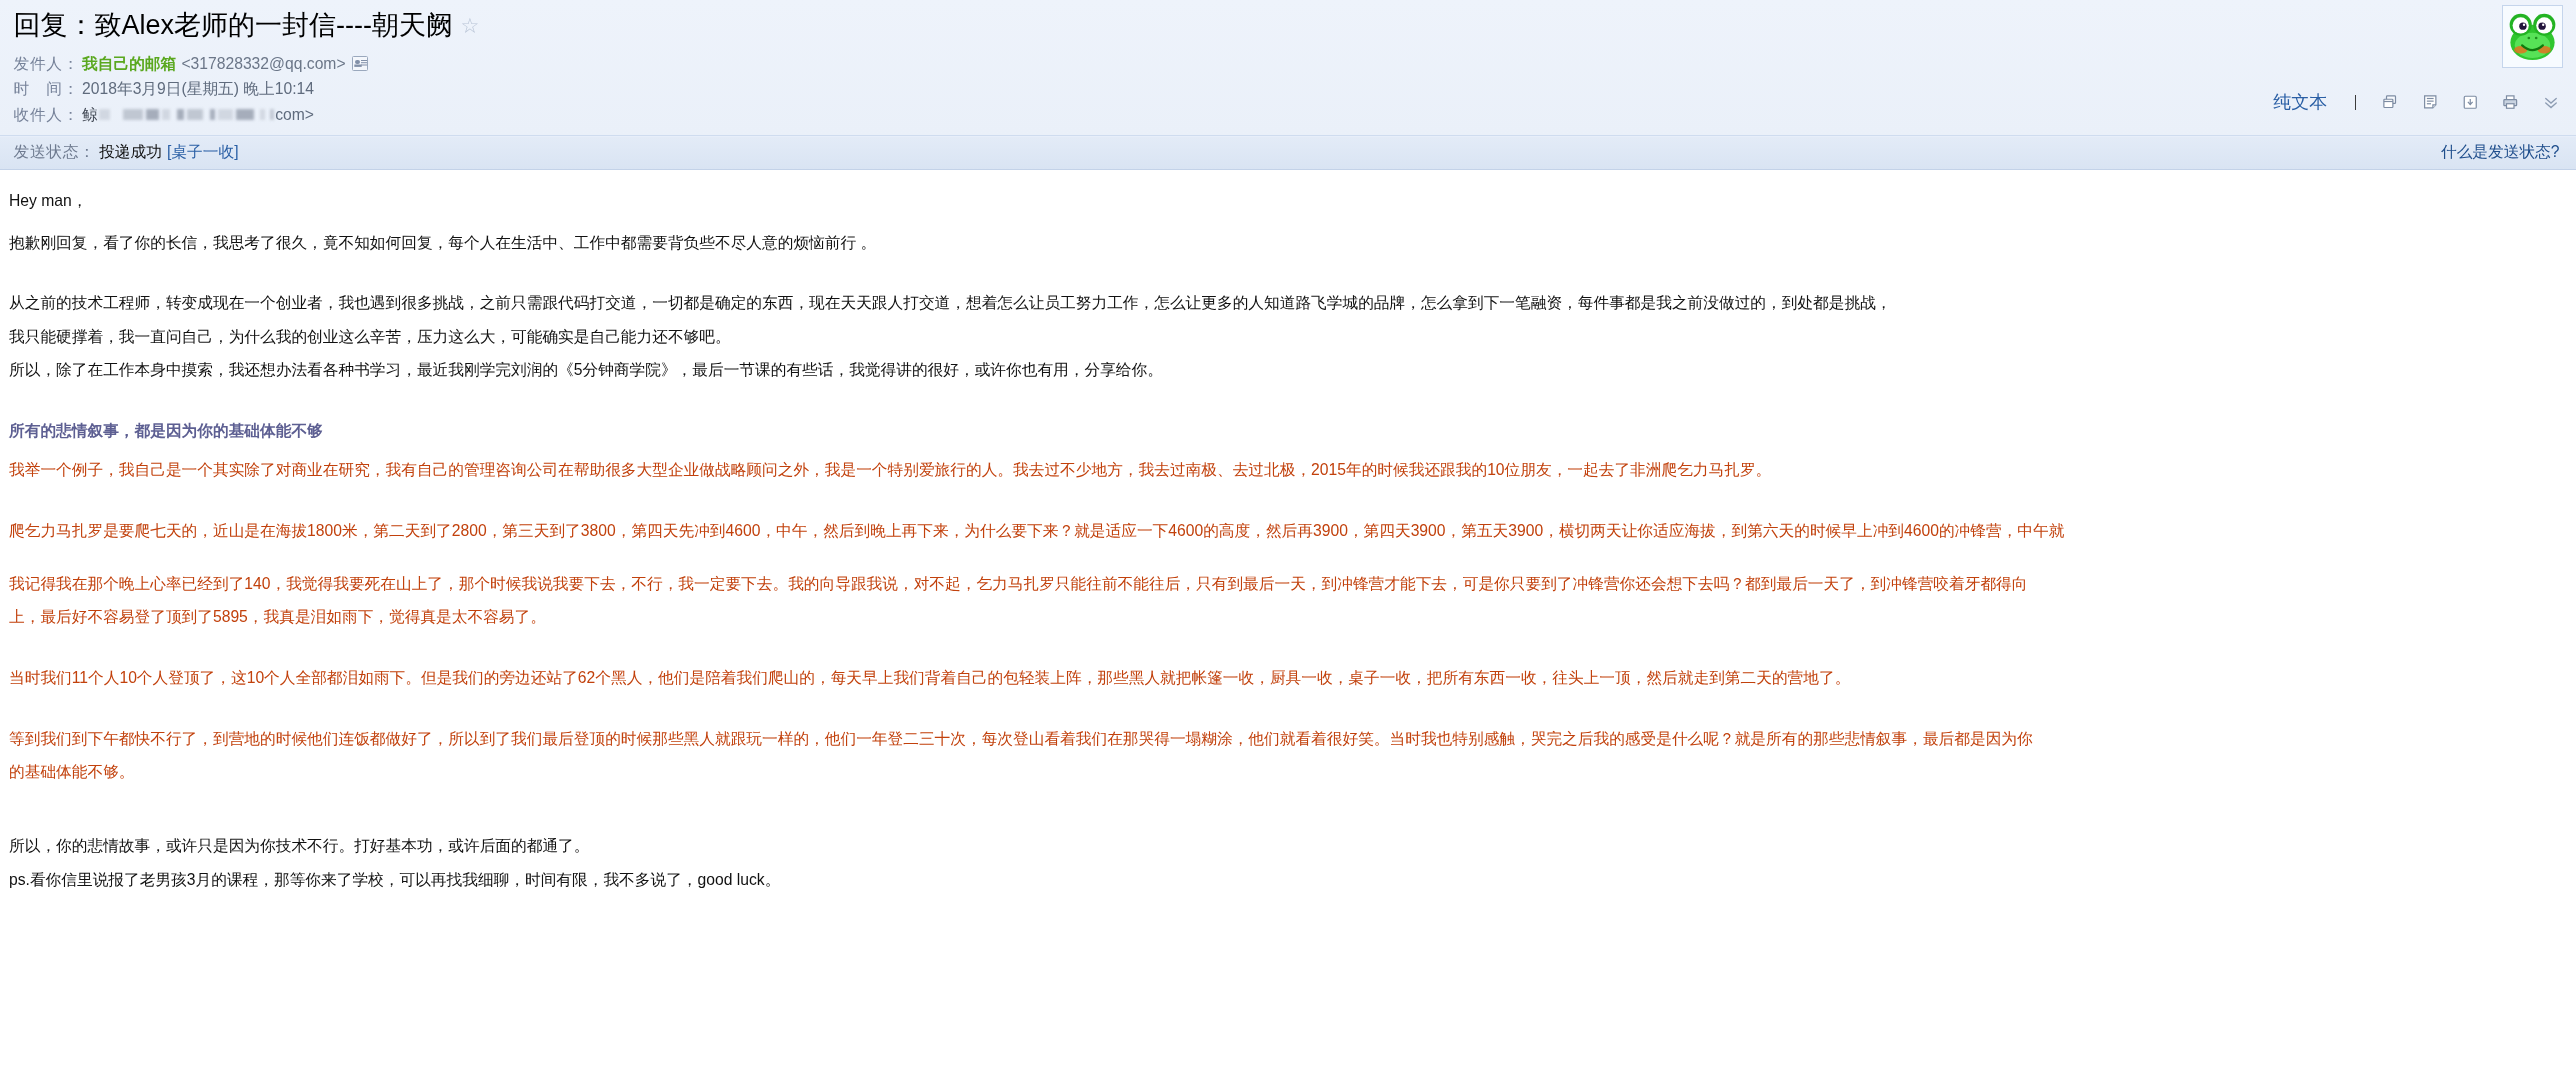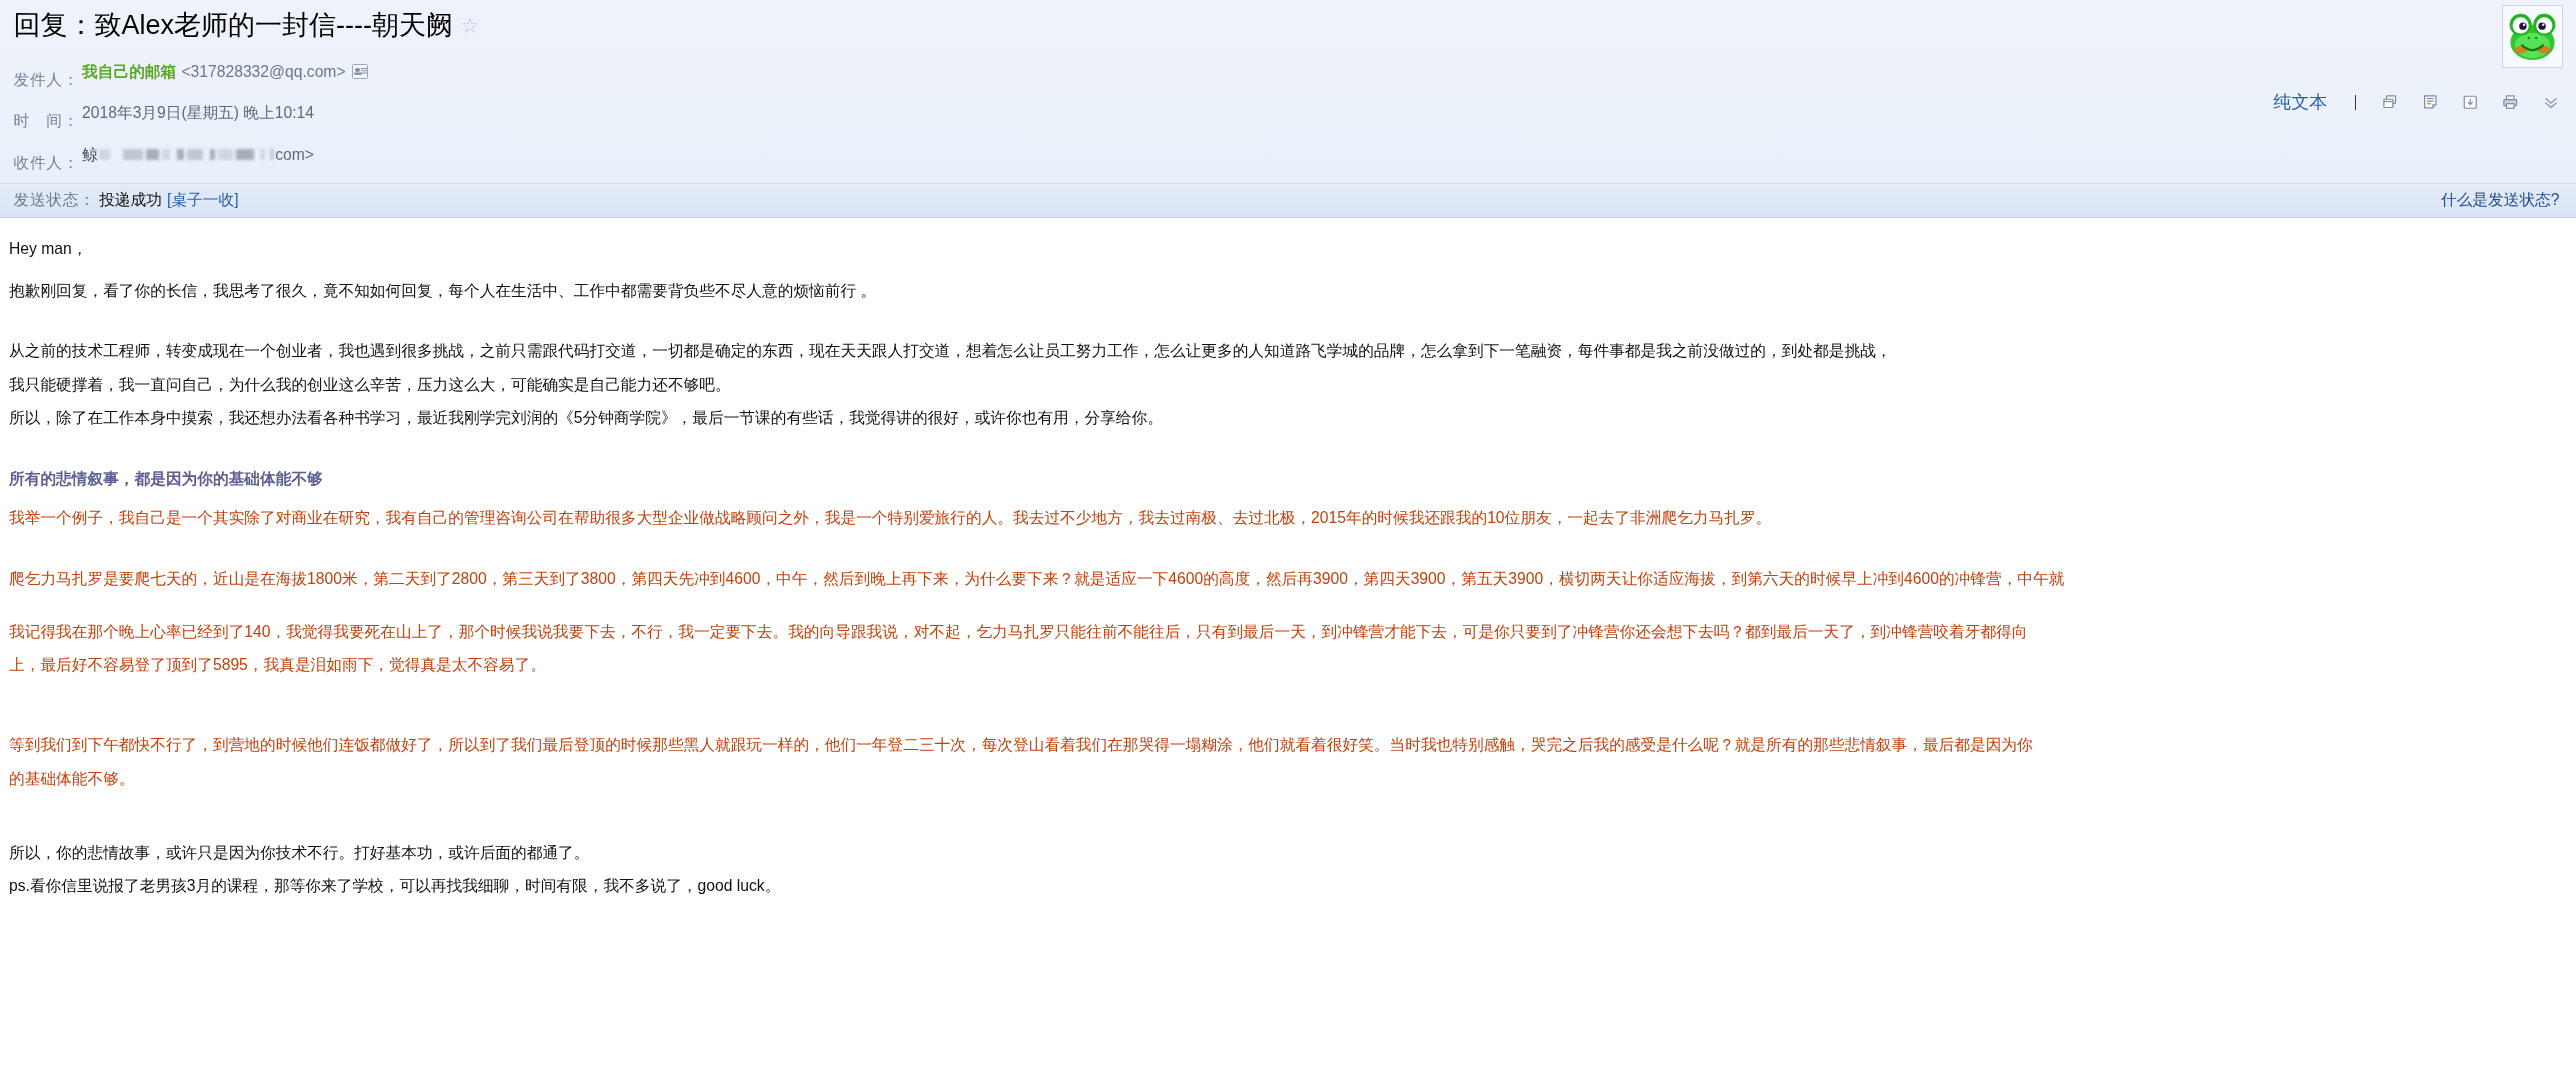--- a/index.html
+++ b/index.html
@@ -49,21 +49,20 @@
     align-items: center;
     font-size: 15.7px;
     line-height: 25.5px;
     color: #5f6b7d;
     white-space: nowrap;
   }
   .meta-label {
     color: #77839a;
     margin-right: 3px;
     letter-spacing: 0.7px;
-    margin-top: 16px;
   }
   .sender-name {
     color: #5aa81f;
     font-weight: bold;
     margin-right: 5.2px;
     cursor: pointer;
   }
   .sender-addr { color: #6b7688; }
   .meta-value { color: #5f6b7d; }
 
@@ -332,20 +331,21 @@
 
   <p class="para purple tight">爬乞力马扎罗是要爬七天的，近山是在海拔1800米，第二天到了2800，第三天到了3800，第四天先冲到4600，中午，然后到晚上再下来，为什么要下来？就是适应一下4600的高度，然后再3900，第四天3900，第五天3900，横切两天让你适应海拔，到第六天的时候早上冲到4600的冲锋营，中午就</p>
 
   <div class="spacer-lg"></div>
 
   <p class="para purple tight">我记得我在那个晚上心率已经到了140，我觉得我要死在山上了，那个时候我说我要下去，不行，我一定要下去。我的向导跟我说，对不起，乞力马扎罗只能往前不能往后，只有到最后一天，到冲锋营才能下去，可是你只要到了冲锋营你还会想下去吗？都到最后一天了，到冲锋营咬着牙都得向</p>
   <p class="para purple">上，最后好不容易登了顶到了5895，我真是泪如雨下，觉得真是太不容易了。</p>
 
   <div class="spacer-lg"></div>
 
+  <p class="para purple">当时我们11个人10个人登顶了，这10个人全部都泪如雨下。但是我们的旁边还站了62个黑人，他们是陪着我们爬山的，每天早上我们背着自己的包轻装上阵，那些黑人就把帐篷一收，厨具一收，桌子一收，把所有东西一收，往头上一顶，然后就走到第二天的营地了。</p>
 
   <div class="spacer-lg"></div>
 
   <p class="para purple tight">等到我们到下午都快不行了，到营地的时候他们连饭都做好了，所以到了我们最后登顶的时候那些黑人就跟玩一样的，他们一年登二三十次，每次登山看着我们在那哭得一塌糊涂，他们就看着很好笑。当时我也特别感触，哭完之后我的感受是什么呢？就是所有的那些悲情叙事，最后都是因为你</p>
   <p class="para purple">的基础体能不够。</p>
 
   <div class="spacer-xl"></div>
 
   <p class="para black tight">所以，你的悲情故事，或许只是因为你技术不行。打好基本功，或许后面的都通了。</p>
   <p class="para black">ps.看你信里说报了老男孩3月的课程，那等你来了学校，可以再找我细聊，时间有限，我不多说了，good luck。</p>

